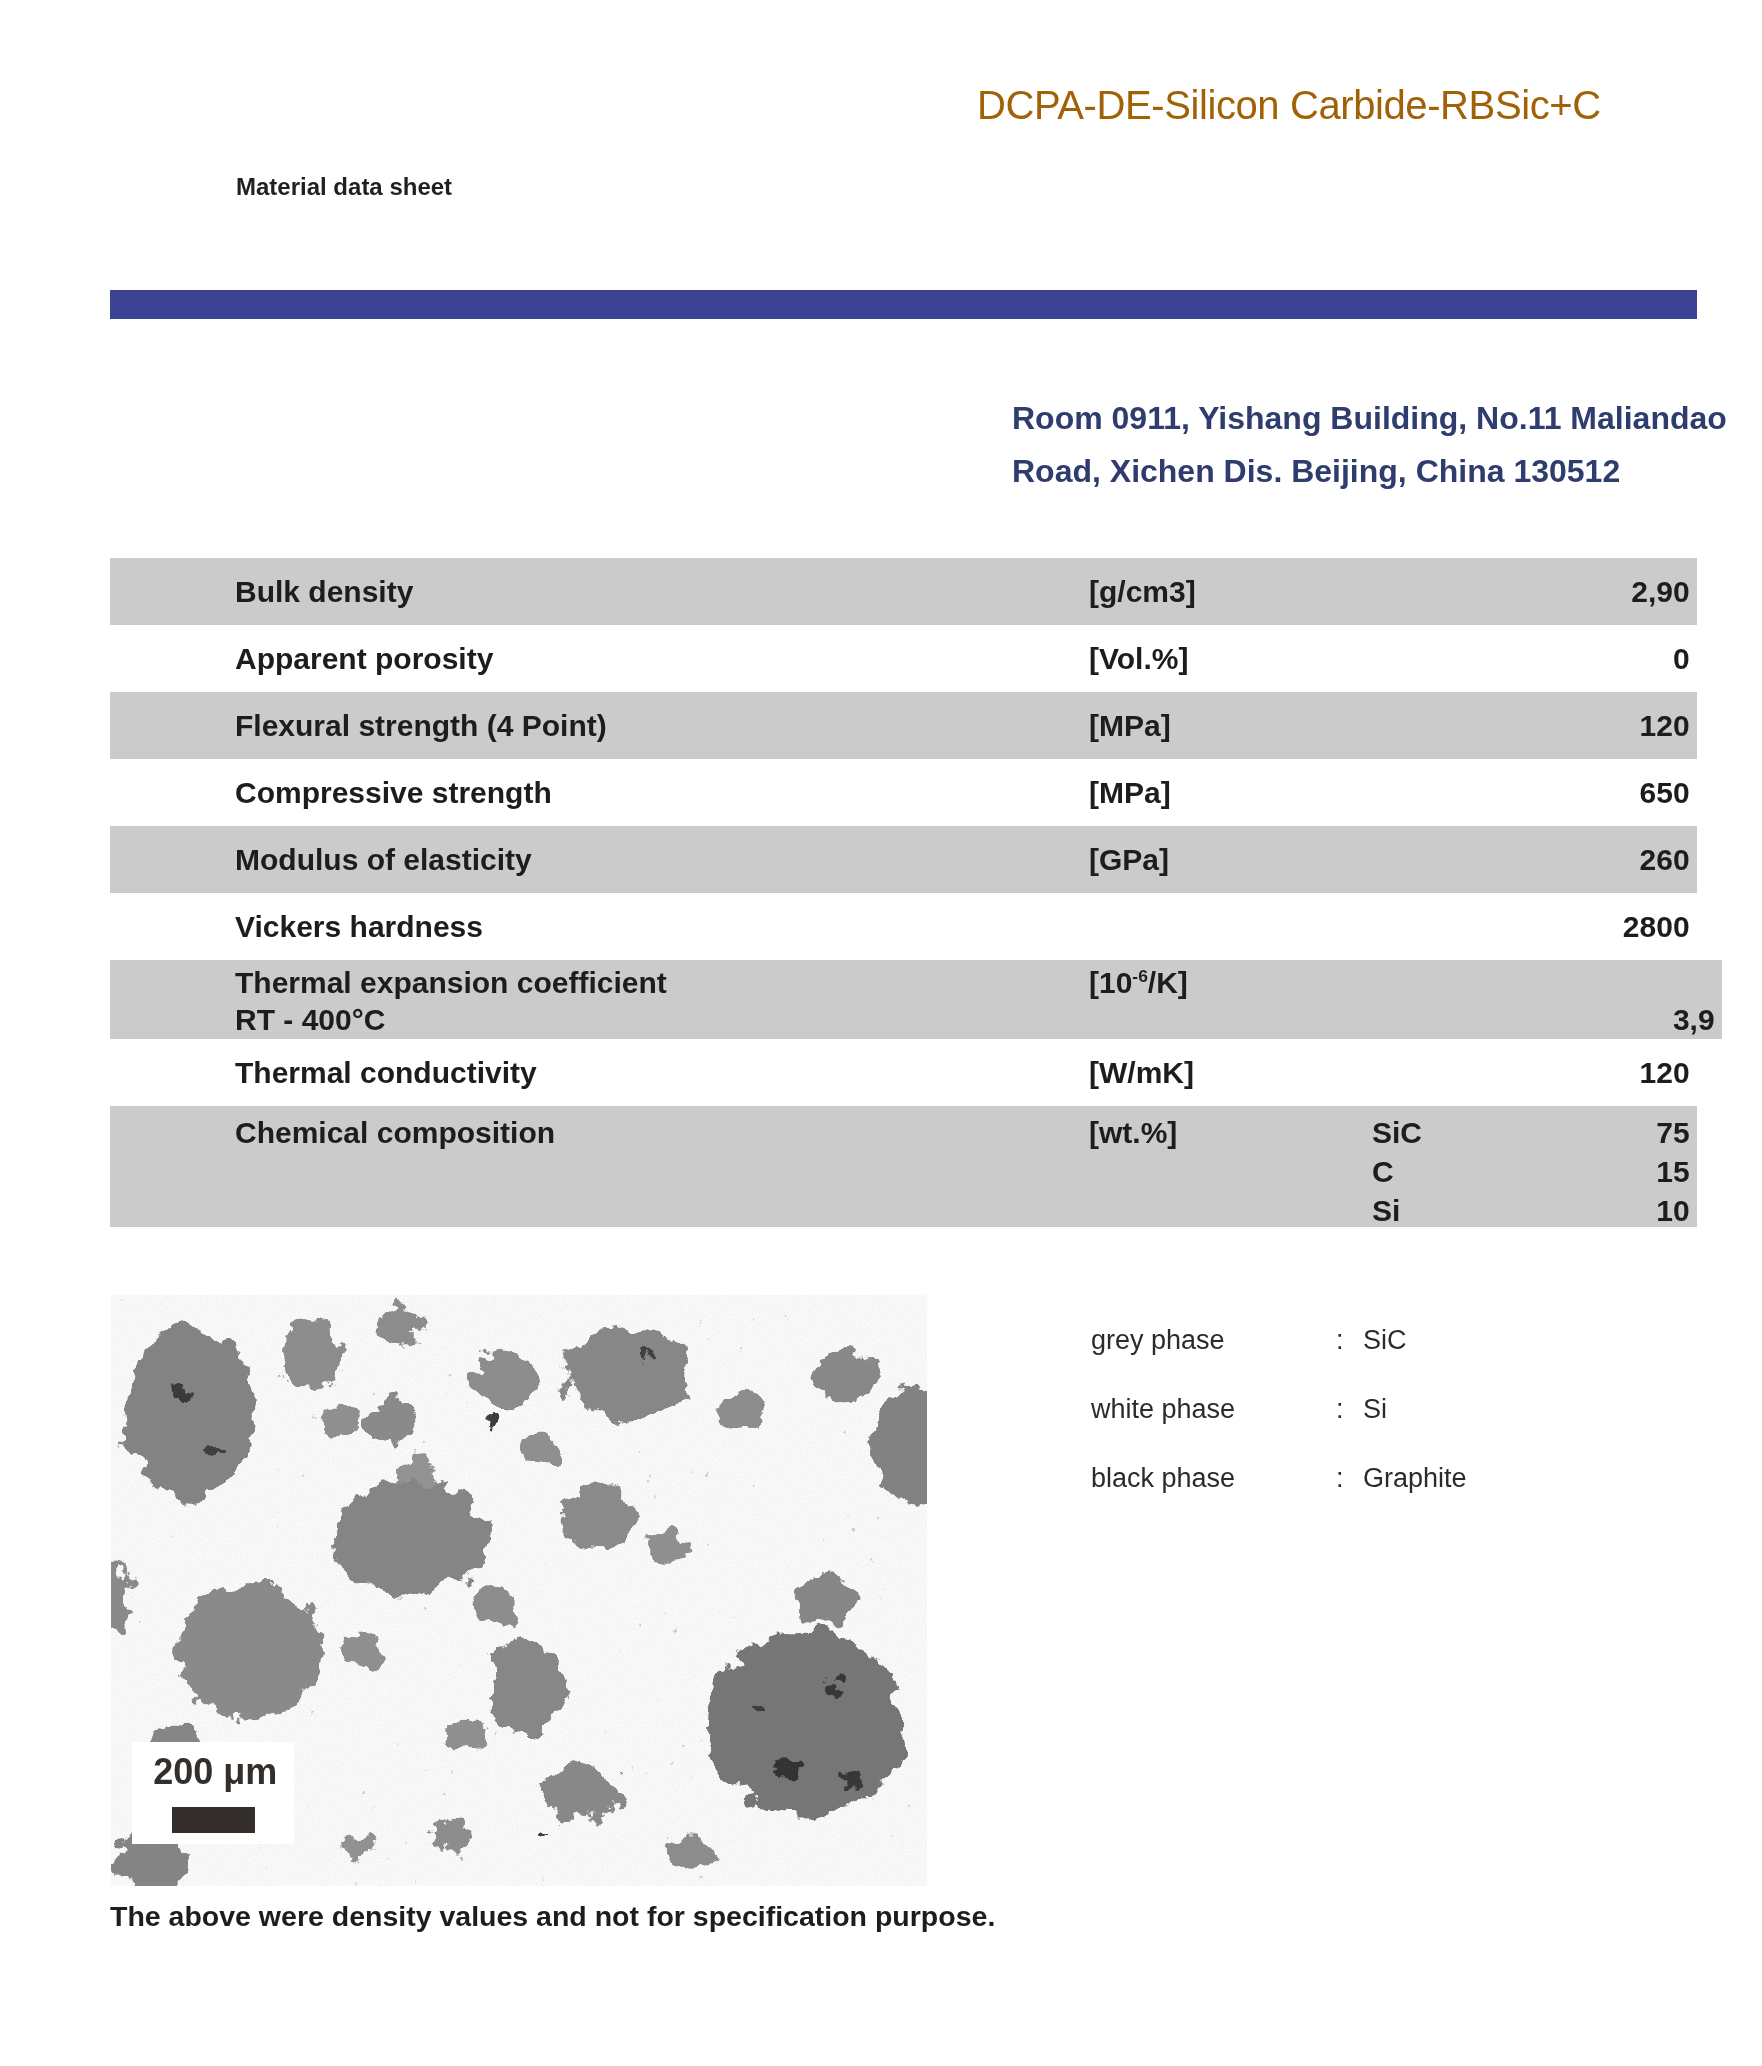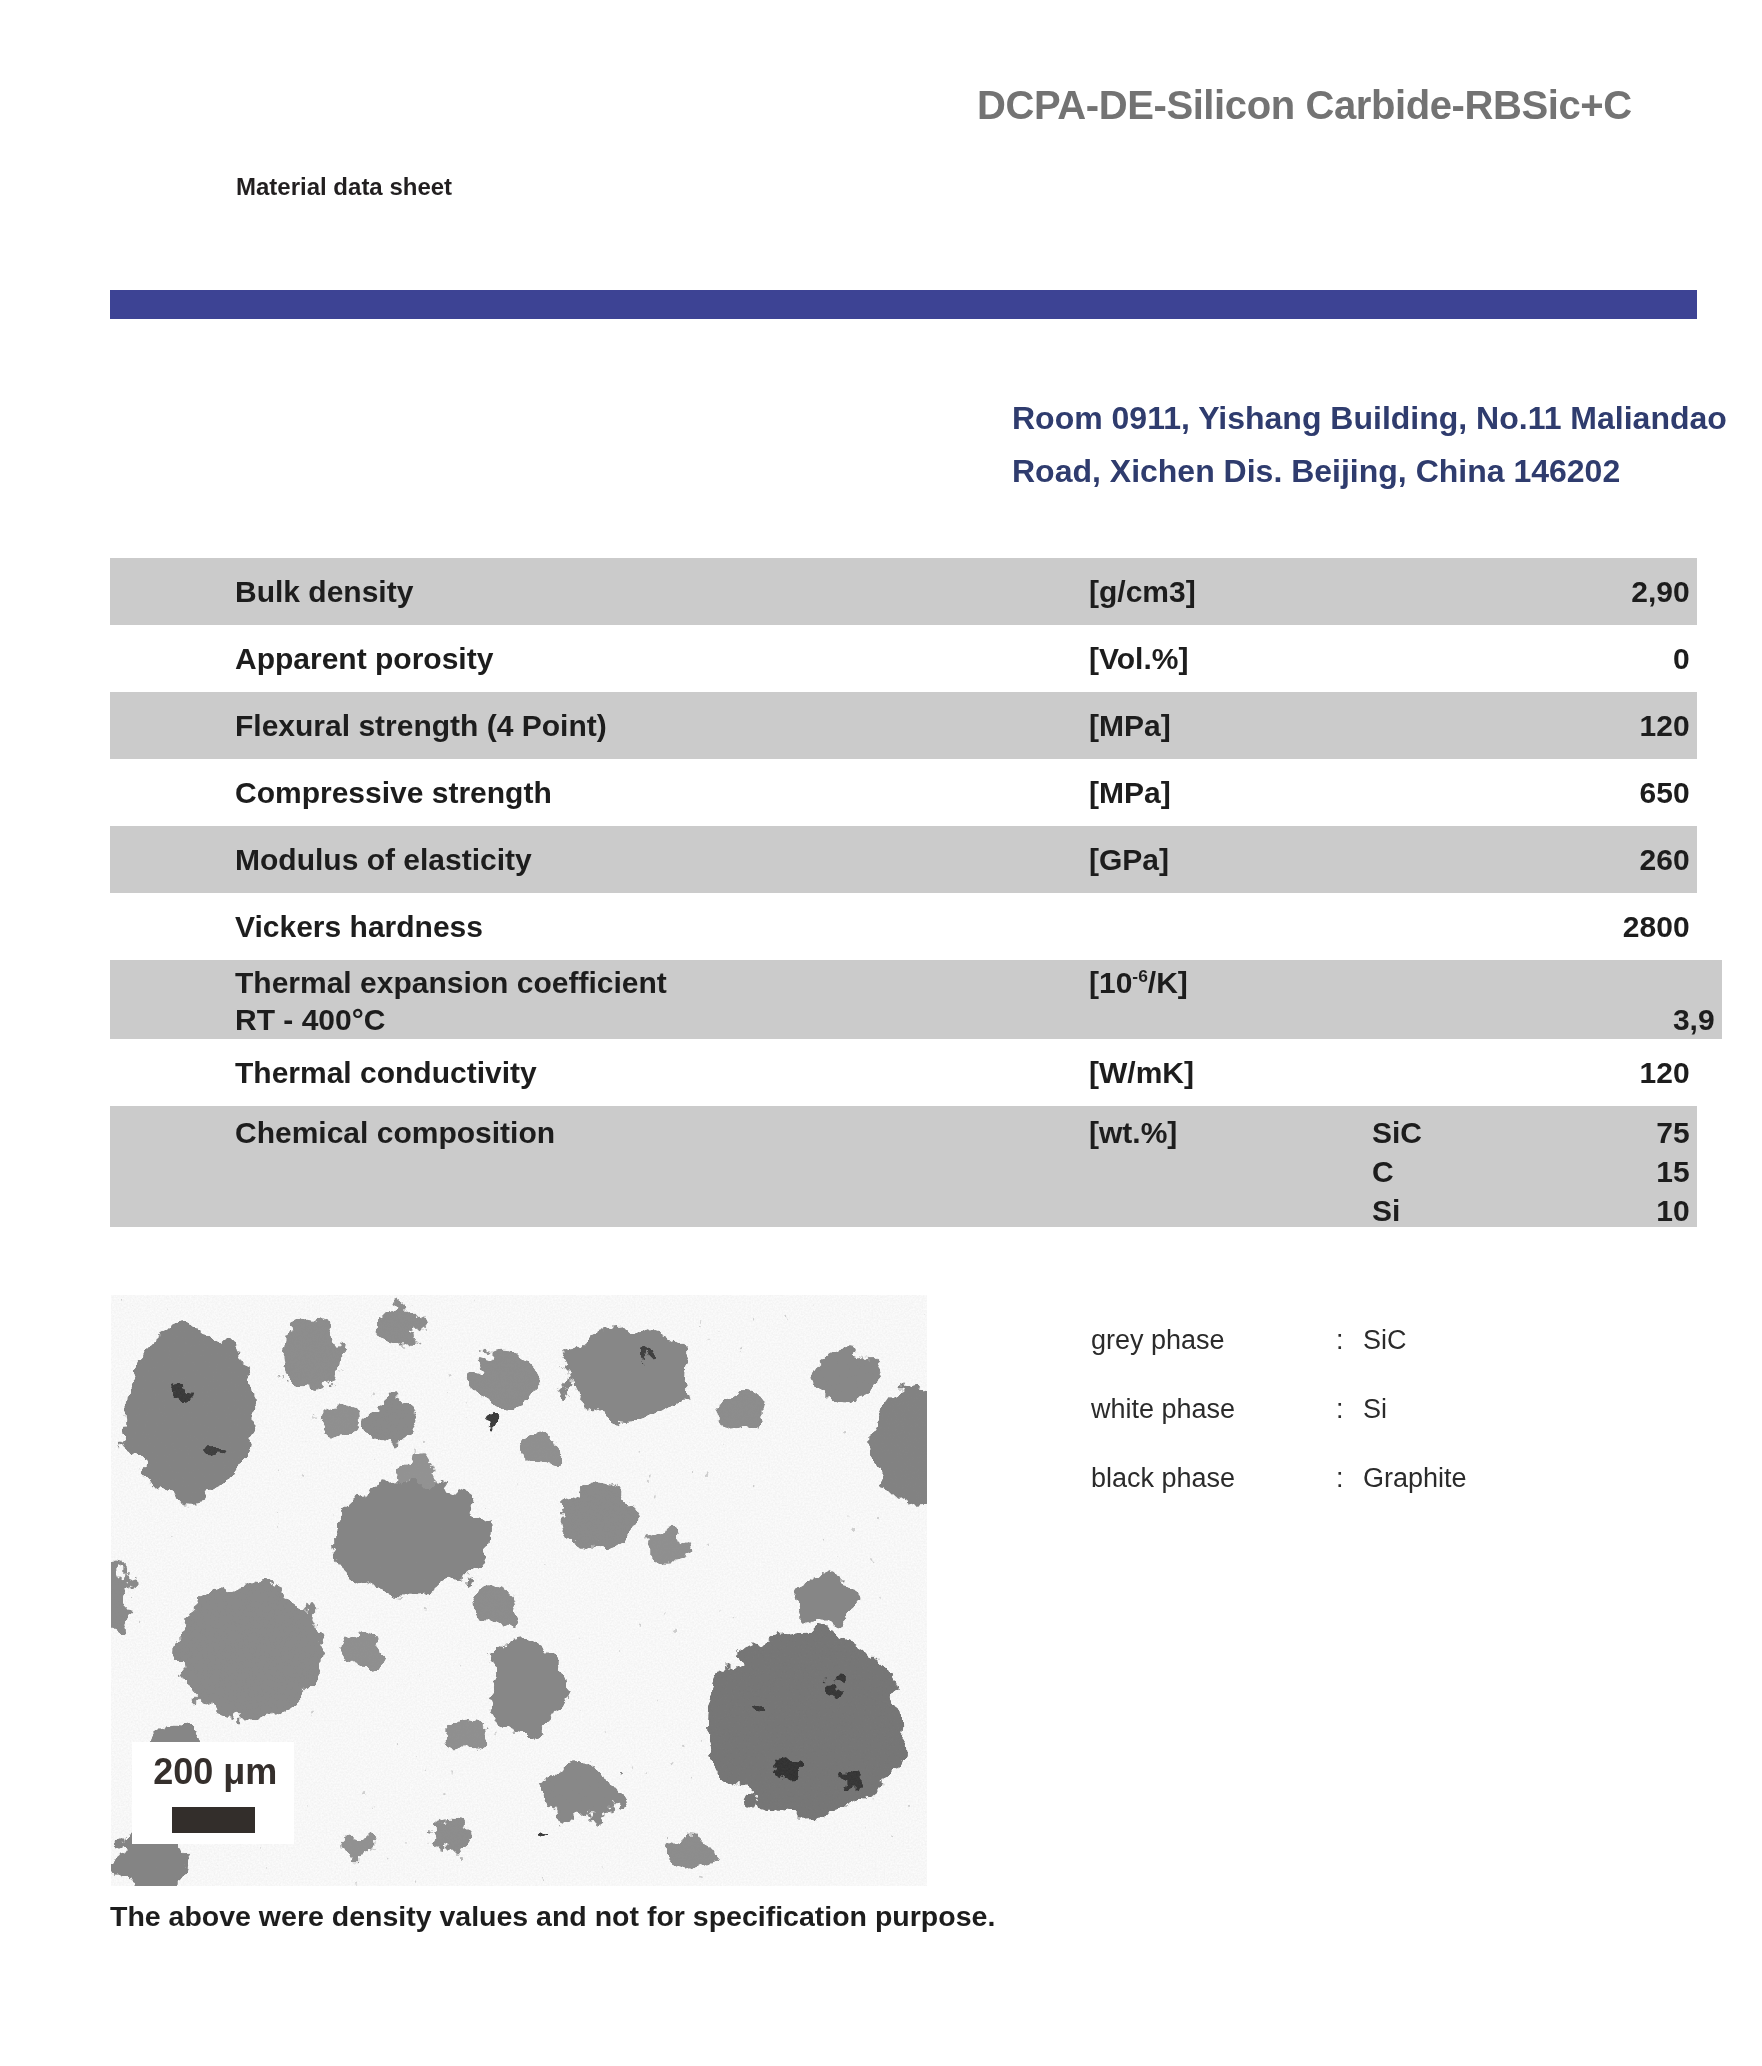--- a/index.html
+++ b/index.html
@@ -3,21 +3,21 @@
 <meta charset="utf-8">
 <style>
   html,body{margin:0;padding:0;}
   body{
     width:1762px;height:2469px;position:relative;background:#ffffff;
     font-family:"Liberation Sans", sans-serif;color:#1d1d1d;overflow:hidden;
   }
   .abs{position:absolute;}
 
   
-  .doc-title{left:977px;top:83px;font-size:40px;font-weight:bold;color:#737373;letter-spacing:-0.4px;white-space:nowrap;}
+  .doc-title{left:977px;top:83px;font-size:40px;font-weight:normal;color:#a16207;letter-spacing:-0.4px;white-space:nowrap;}
   .sheet-title{left:236px;top:173px;font-size:24px;font-weight:bold;color:#221f20;white-space:nowrap;}
   .accent-bar{left:110px;top:290px;width:1587px;height:29px;background:#3d4394;}
 
   
   .address{left:1012px;top:392px;width:736px;font-size:32px;line-height:53px;font-weight:bold;color:#2f3c6e;}
 
   
   .ptable{left:110px;top:558px;width:1587px;}
   .prow{position:relative;width:100%;height:67px;background:#ffffff;}
   .prow.shaded{background:#cbcbcb;}
@@ -56,21 +56,21 @@
 </style>
 </head>
 <body>
 
 <div class="abs doc-title">DCPA-DE-Silicon Carbide-RBSic+C</div>
 <div class="abs sheet-title">Material data sheet</div>
 <div class="abs accent-bar"></div>
 
 <div class="abs address">
   <div>Room 0911, Yishang Building, No.11 Maliandao</div>
-  <div>Road, Xichen Dis. Beijing, China 146202</div>
+  <div>Road, Xichen Dis. Beijing, China 130512</div>
 </div>
 
 <div class="abs ptable">
 
   <div class="prow shaded">
     <span class="pcell c-prop">Bulk density</span>
     <span class="pcell c-unit">[g/cm3]</span>
     <span class="pcell c-val">2,90</span>
   </div>
 

